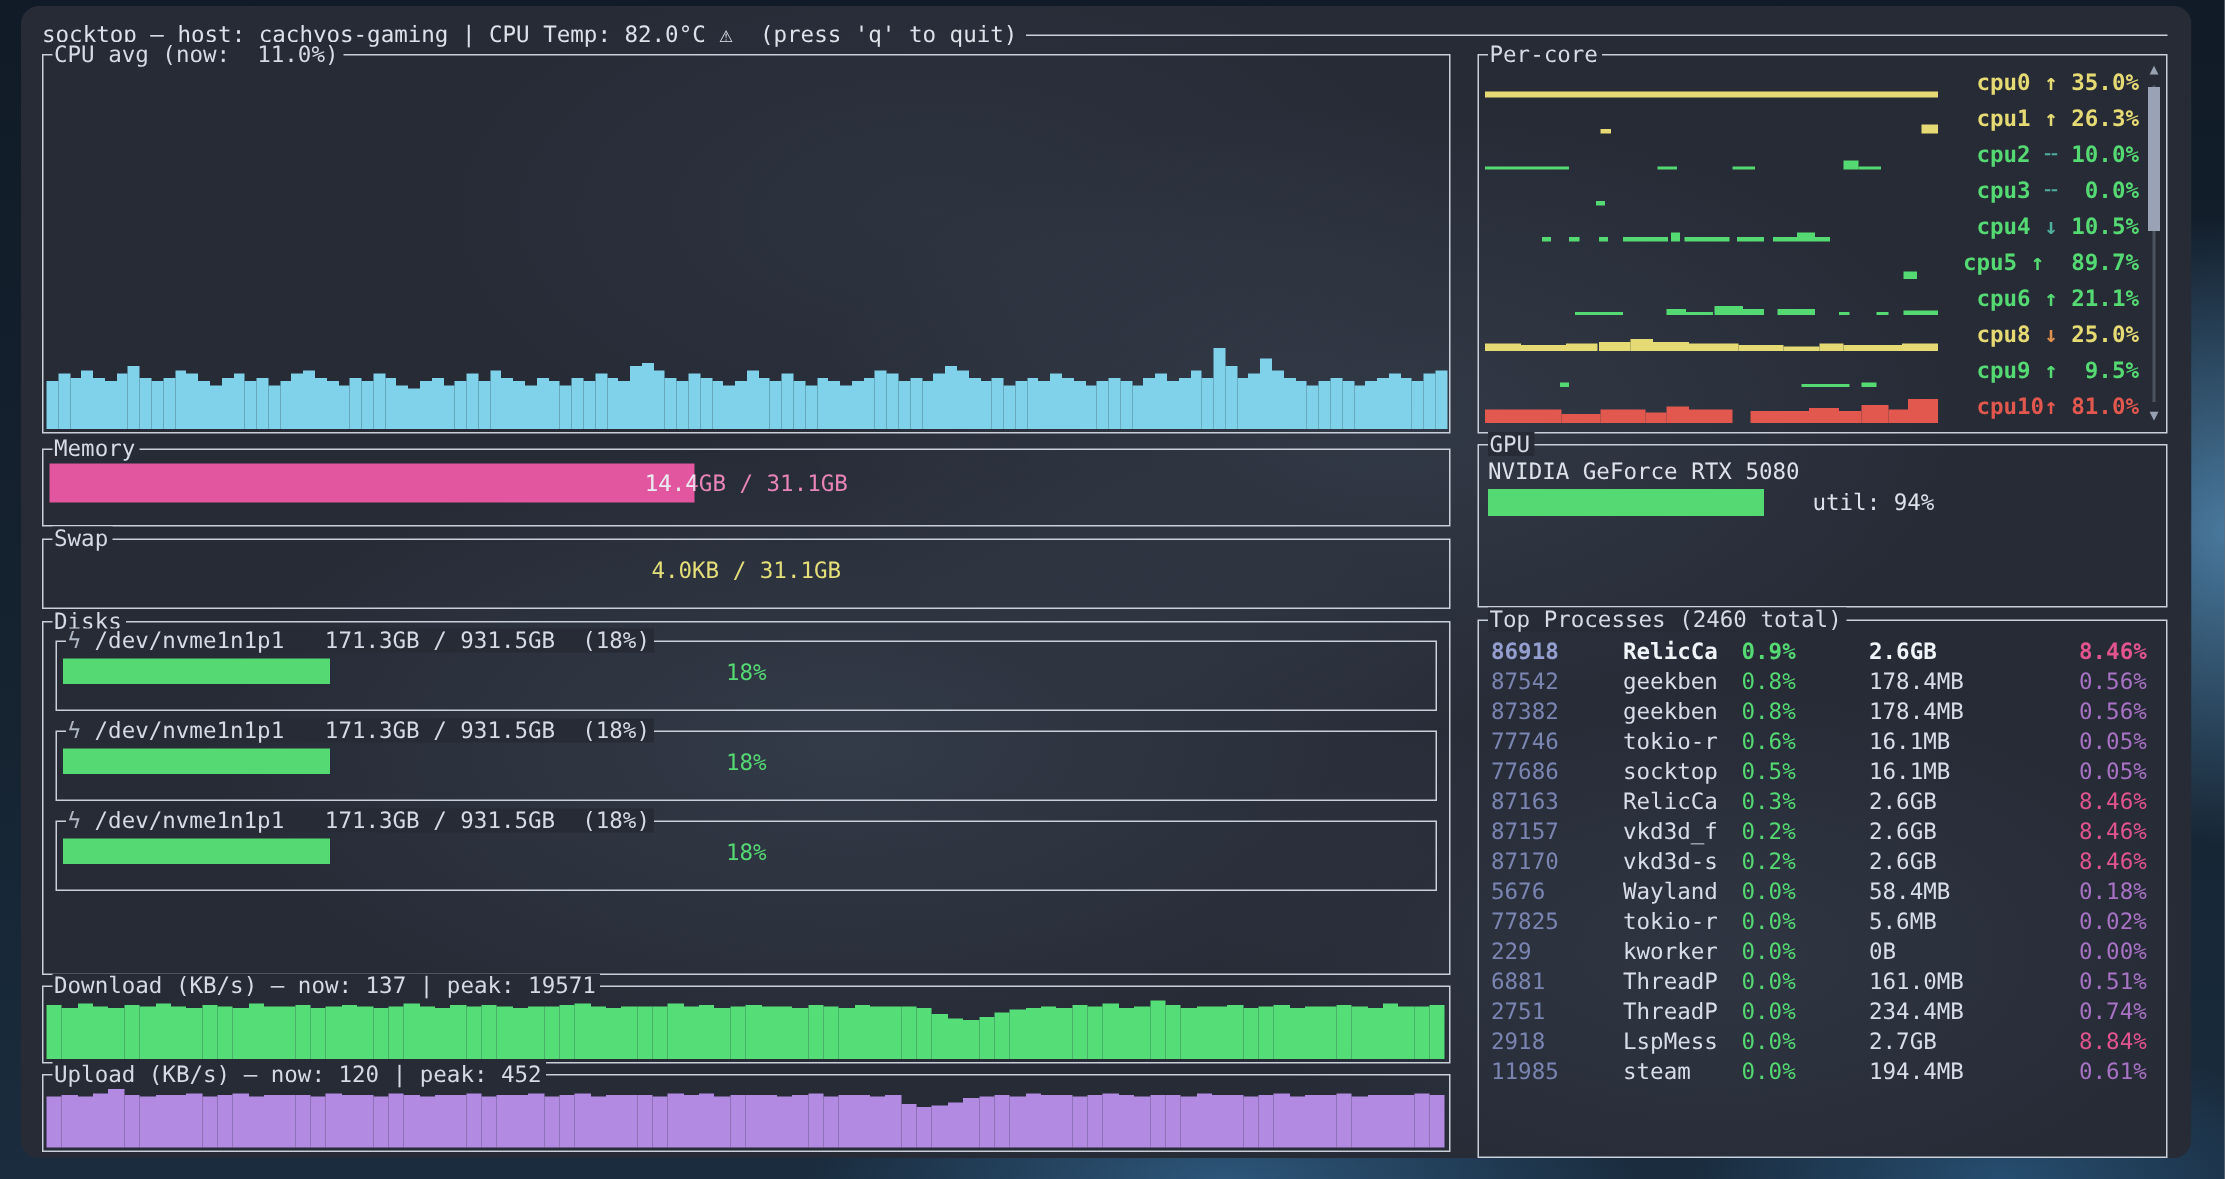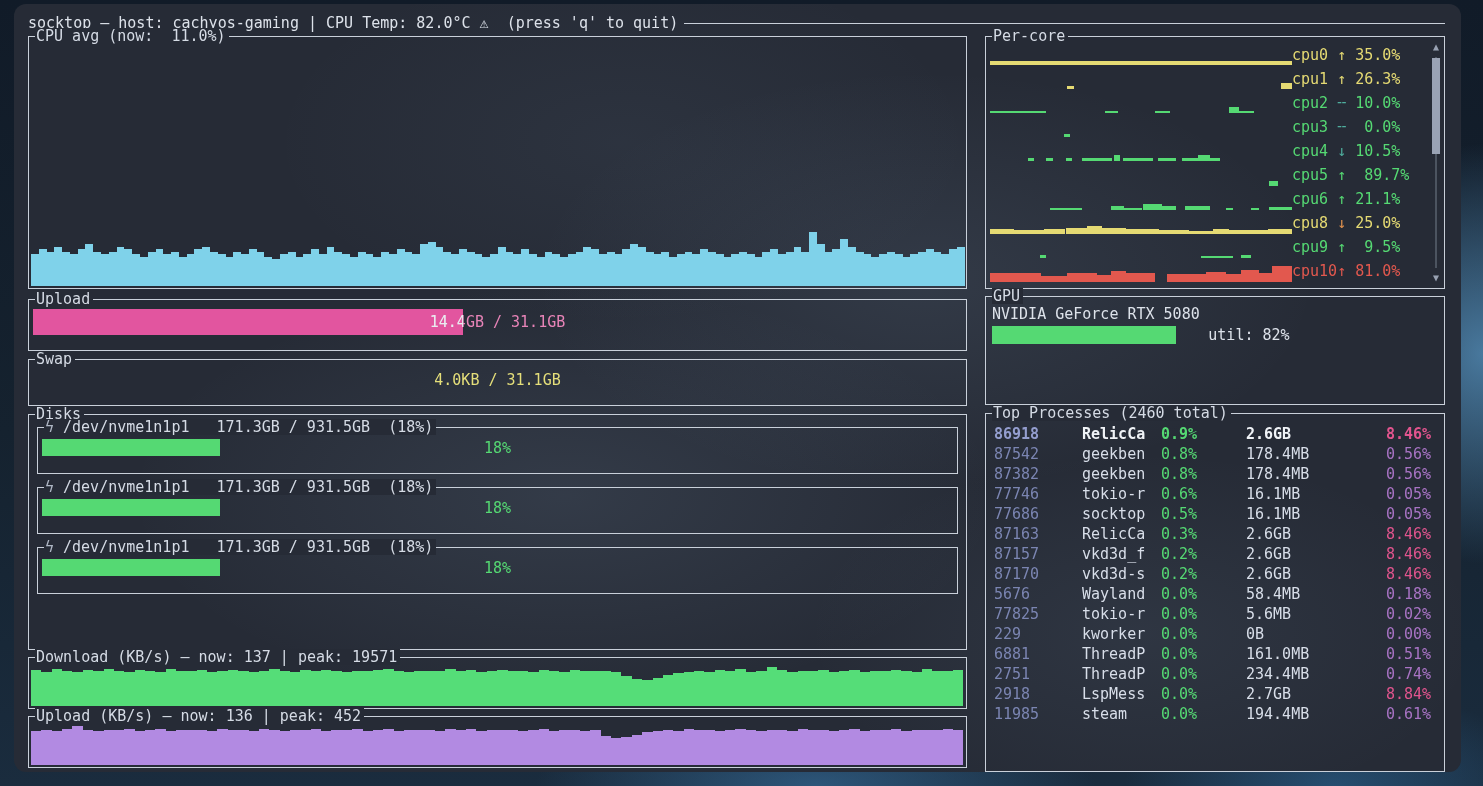--- a/index.html
+++ b/index.html
@@ -46,21 +46,21 @@
   .gauge-label, .gauge-label-clip {
     position:absolute; inset:0; display:flex; align-items:center; justify-content:center; white-space:pre;
   }
 
   
   .percore-panel { height:253px; }
   .core-rows { position:absolute; inset:6px 18px 4px 4px; display:flex; flex-direction:column; }
   .core-row { position:relative; flex:1; display:flex; align-items:center; }
   .core-spark { position:relative; flex:1; height:100%; }
   .core-spark > i { position:absolute; bottom:2px; display:block; }
-  .core-label { width:134px; font-weight:normal; white-space:pre; line-height:1; }
+  .core-label { width:134px; text-align:right; font-weight:bold; white-space:pre; line-height:1; }
   .scrollbar { position:absolute; top:4px; bottom:4px; right:3px; width:10px; }
   .scroll-arrow { position:absolute; left:0; width:10px; height:12px; color:#98a1b2; font-size:10px; line-height:12px; text-align:center; }
   .scroll-track { position:absolute; left:4px; width:2px; top:16px; bottom:16px; background:rgba(150,160,176,.35); }
   .scroll-thumb { position:absolute; left:1px; width:8px; background:#9aa3b5; }
 
   
   .gpu-panel { height:109px; margin-top:7px; padding:8px 6px 0 6px; }
   .gpu-name { white-space:pre; color:#dde2ea; margin-bottom:2px; }
   .gpu-row { position:relative; height:20px; margin-top:1px; }
   .gpu-bar { position:absolute; left:0; top:1px; bottom:1px; width:47%; }
@@ -214,21 +214,21 @@
             <div style="height: 14%; background: rgb(127, 210, 234);"></div>
             <div style="height: 15%; background: rgb(127, 210, 234);"></div>
             <div style="height: 14%; background: rgb(127, 210, 234);"></div>
             <div style="height: 13%; background: rgb(127, 210, 234);"></div>
             <div style="height: 15%; background: rgb(127, 210, 234);"></div>
             <div style="height: 16%; background: rgb(127, 210, 234);"></div>
           </div>
       </div>
 
       <div class="panel gauge-panel" style="height:52px;">
-        <span class="panel-title">Upload</span>
+        <span class="panel-title">Memory</span>
         <div class="gauge" id="memory-gauge" style="height:26px; margin-top:9px;">
             <div class="gauge-fill" style="width: 46.3%; background: rgb(226, 85, 159);"></div>
             <div class="gauge-label" style="color: rgb(232, 132, 184);">14.4GB / 31.1GB</div>
             <div class="gauge-label-clip" style="color: rgb(233, 235, 240); clip-path: inset(0px 53.7% 0px 0px);">14.4GB / 31.1GB</div>
           </div>
       </div>
 
       <div class="panel gauge-panel" style="height:47px; margin-top:8px;">
         <span class="panel-title">Swap</span>
         <div class="gauge" id="swap-gauge" style="height:24px; margin-top:8px;">
@@ -353,21 +353,21 @@
             <div style="height: 90%; background: rgb(85, 221, 120);"></div>
             <div style="height: 88%; background: rgb(85, 221, 120);"></div>
             <div style="height: 94%; background: rgb(85, 221, 120);"></div>
             <div style="height: 90%; background: rgb(85, 221, 120);"></div>
             <div style="height: 89%; background: rgb(85, 221, 120);"></div>
             <div style="height: 92%; background: rgb(85, 221, 120);"></div>
           </div>
       </div>
 
       <div class="panel net-panel">
-        <span class="panel-title">Upload (KB/s) — now: 136 | peak: 452</span>
+        <span class="panel-title">Upload (KB/s) — now: 120 | peak: 452</span>
         <div class="net-bars" id="upload-bars">
             <div style="height: 88%; background: rgb(178, 138, 226);"></div>
             <div style="height: 90%; background: rgb(178, 138, 226);"></div>
             <div style="height: 87%; background: rgb(178, 138, 226);"></div>
             <div style="height: 92%; background: rgb(178, 138, 226);"></div>
             <div style="height: 100%; background: rgb(178, 138, 226);"></div>
             <div style="height: 90%; background: rgb(178, 138, 226);"></div>
             <div style="height: 88%; background: rgb(178, 138, 226);"></div>
             <div style="height: 91%; background: rgb(178, 138, 226);"></div>
             <div style="height: 89%; background: rgb(178, 138, 226);"></div>
@@ -575,21 +575,21 @@
         </div>
       </div>
 
       <div class="panel gpu-panel">
         <span class="panel-title">GPU</span>
         <div class="gpu-name">NVIDIA GeForce RTX 5080</div>
         <div class="gpu-row">
           <div class="gpu-bar">
               <i id="gpu-util-fill" style="width: 88%; background: rgb(85, 217, 115);"></i>
             </div>
-          <div class="gpu-text">util: 82%</div>
+          <div class="gpu-text">util: 94%</div>
         </div>
       </div>
 
       <div class="panel proc-panel">
         <span class="panel-title">Top Processes (2460 total)</span>
         <div class="proc-grid" id="proc-body"><div class="proc-row"><span style="color: rgb(148, 158, 207); font-weight: bold;">86918</span><span style="color: rgb(240, 243, 247); font-weight: bold;">RelicCa</span><span style="color: rgb(85, 217, 115); font-weight: bold;">0.9%</span><span style="color: rgb(240, 243, 247); font-weight: bold;">2.6GB</span><span style="color: rgb(226, 84, 142); font-weight: bold;">8.46%</span></div><div class="proc-row"><span style="color: rgb(123, 133, 178);">87542</span><span style="color: rgb(216, 222, 233);">geekben</span><span style="color: rgb(85, 217, 115);">0.8%</span><span style="color: rgb(216, 222, 233);">178.4MB</span><span style="color: rgb(168, 115, 196);">0.56%</span></div><div class="proc-row"><span style="color: rgb(123, 133, 178);">87382</span><span style="color: rgb(216, 222, 233);">geekben</span><span style="color: rgb(85, 217, 115);">0.8%</span><span style="color: rgb(216, 222, 233);">178.4MB</span><span style="color: rgb(168, 115, 196);">0.56%</span></div><div class="proc-row"><span style="color: rgb(123, 133, 178);">77746</span><span style="color: rgb(216, 222, 233);">tokio-r</span><span style="color: rgb(85, 217, 115);">0.6%</span><span style="color: rgb(216, 222, 233);">16.1MB</span><span style="color: rgb(168, 115, 196);">0.05%</span></div><div class="proc-row"><span style="color: rgb(123, 133, 178);">77686</span><span style="color: rgb(216, 222, 233);">socktop</span><span style="color: rgb(85, 217, 115);">0.5%</span><span style="color: rgb(216, 222, 233);">16.1MB</span><span style="color: rgb(168, 115, 196);">0.05%</span></div><div class="proc-row"><span style="color: rgb(123, 133, 178);">87163</span><span style="color: rgb(216, 222, 233);">RelicCa</span><span style="color: rgb(85, 217, 115);">0.3%</span><span style="color: rgb(216, 222, 233);">2.6GB</span><span style="color: rgb(226, 84, 142);">8.46%</span></div><div class="proc-row"><span style="color: rgb(123, 133, 178);">87157</span><span style="color: rgb(216, 222, 233);">vkd3d_f</span><span style="color: rgb(85, 217, 115);">0.2%</span><span style="color: rgb(216, 222, 233);">2.6GB</span><span style="color: rgb(226, 84, 142);">8.46%</span></div><div class="proc-row"><span style="color: rgb(123, 133, 178);">87170</span><span style="color: rgb(216, 222, 233);">vkd3d-s</span><span style="color: rgb(85, 217, 115);">0.2%</span><span style="color: rgb(216, 222, 233);">2.6GB</span><span style="color: rgb(226, 84, 142);">8.46%</span></div><div class="proc-row"><span style="color: rgb(123, 133, 178);">5676</span><span style="color: rgb(216, 222, 233);">Wayland</span><span style="color: rgb(85, 217, 115);">0.0%</span><span style="color: rgb(216, 222, 233);">58.4MB</span><span style="color: rgb(168, 115, 196);">0.18%</span></div><div class="proc-row"><span style="color: rgb(123, 133, 178);">77825</span><span style="color: rgb(216, 222, 233);">tokio-r</span><span style="color: rgb(85, 217, 115);">0.0%</span><span style="color: rgb(216, 222, 233);">5.6MB</span><span style="color: rgb(168, 115, 196);">0.02%</span></div><div class="proc-row"><span style="color: rgb(123, 133, 178);">229</span><span style="color: rgb(216, 222, 233);">kworker</span><span style="color: rgb(85, 217, 115);">0.0%</span><span style="color: rgb(216, 222, 233);">0B</span><span style="color: rgb(168, 115, 196);">0.00%</span></div><div class="proc-row"><span style="color: rgb(123, 133, 178);">6881</span><span style="color: rgb(216, 222, 233);">ThreadP</span><span style="color: rgb(85, 217, 115);">0.0%</span><span style="color: rgb(216, 222, 233);">161.0MB</span><span style="color: rgb(168, 115, 196);">0.51%</span></div><div class="proc-row"><span style="color: rgb(123, 133, 178);">2751</span><span style="color: rgb(216, 222, 233);">ThreadP</span><span style="color: rgb(85, 217, 115);">0.0%</span><span style="color: rgb(216, 222, 233);">234.4MB</span><span style="color: rgb(168, 115, 196);">0.74%</span></div><div class="proc-row"><span style="color: rgb(123, 133, 178);">2918</span><span style="color: rgb(216, 222, 233);">LspMess</span><span style="color: rgb(85, 217, 115);">0.0%</span><span style="color: rgb(216, 222, 233);">2.7GB</span><span style="color: rgb(226, 84, 142);">8.84%</span></div><div class="proc-row"><span style="color: rgb(123, 133, 178);">11985</span><span style="color: rgb(216, 222, 233);">steam</span><span style="color: rgb(85, 217, 115);">0.0%</span><span style="color: rgb(216, 222, 233);">194.4MB</span><span style="color: rgb(168, 115, 196);">0.61%</span></div></div>
       </div>
     </div>
   </div>
 </div>

